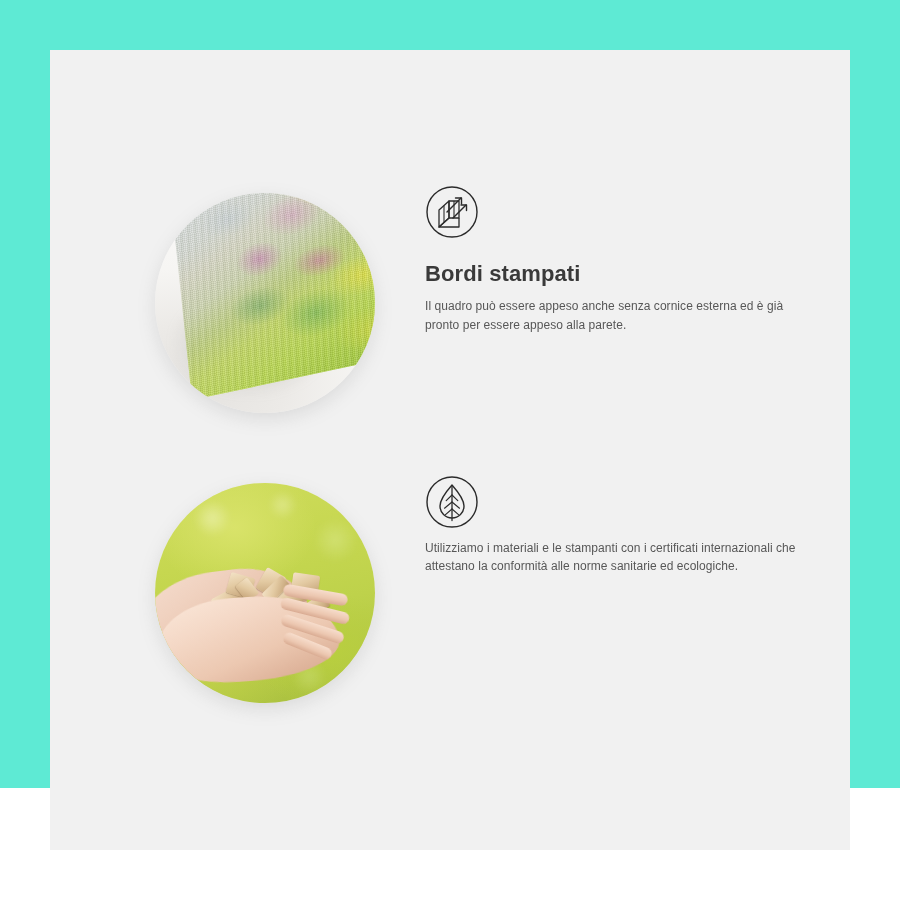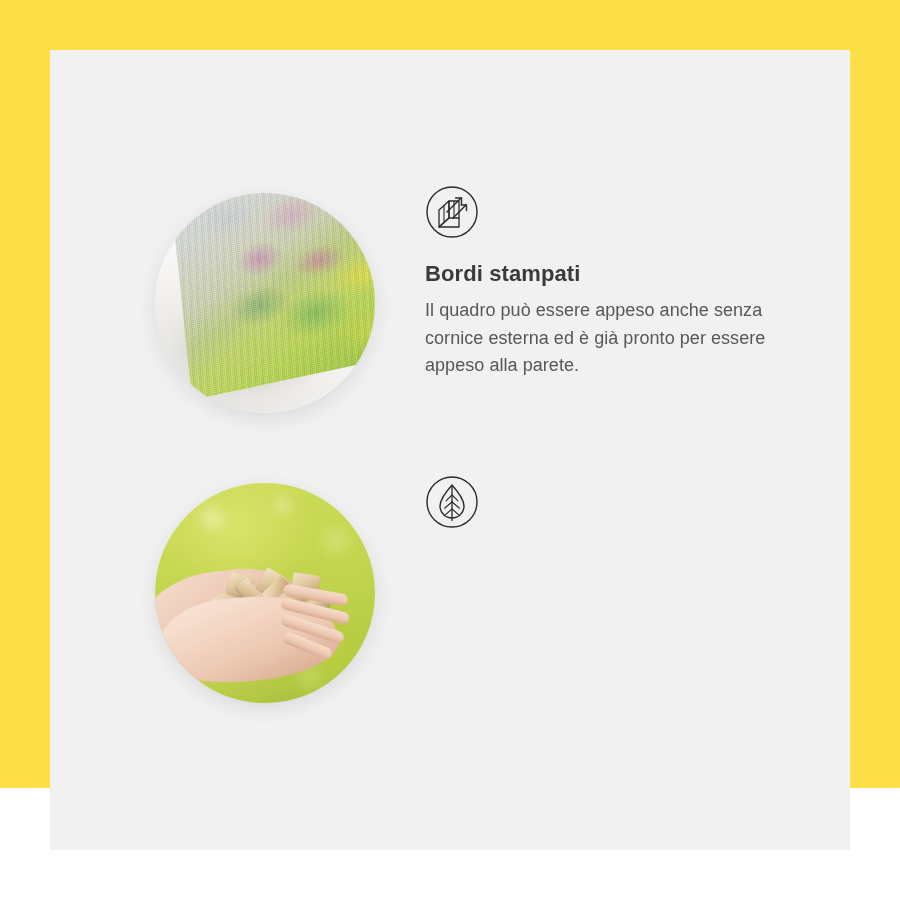--- a/index.html
+++ b/index.html
@@ -12,21 +12,21 @@
     height: 900px;
     font-family: "Liberation Sans", sans-serif;
     -webkit-font-smoothing: antialiased;
     overflow: hidden;
   }
 
   #stage {
     position: relative;
     width: 900px;
     height: 788px;
-    background: #fde047;
+    background: #5eead4;
   }
 
   
   .panel {
     position: absolute;
     left: 50px;
     top: 50px;
     width: 800px;
     height: 800px;
     background: #f1f1f1;
@@ -280,21 +280,21 @@
     margin: 22px 0 0 0;
     font-size: 22px;
     font-weight: 600;
     line-height: 1.2;
     color: #3a3a3a;
     letter-spacing: .1px;
   }
 
   .feature-desc {
     margin: 10px 0 0 0;
-    font-size: 18px;
+    font-size: 12px;
     line-height: 1.52;
     color: #575757;
     letter-spacing: .05px;
   }
 </style>
 </head>
 <body>
 
 <div id="stage">
 
@@ -378,16 +378,17 @@
 
         <path d="M27 20 L21.2 25.6" fill="none" stroke="#2b2b2b" stroke-width="1.15" stroke-linecap="round"></path>
         <path d="M27 20 L32.8 25.6" fill="none" stroke="#2b2b2b" stroke-width="1.15" stroke-linecap="round"></path>
         <path d="M27 27 L19.5 33.2" fill="none" stroke="#2b2b2b" stroke-width="1.15" stroke-linecap="round"></path>
         <path d="M27 27 L34.5 33.2" fill="none" stroke="#2b2b2b" stroke-width="1.15" stroke-linecap="round"></path>
         <path d="M27 34 L20.5 39.6" fill="none" stroke="#2b2b2b" stroke-width="1.15" stroke-linecap="round"></path>
         <path d="M27 34 L33.5 39.6" fill="none" stroke="#2b2b2b" stroke-width="1.15" stroke-linecap="round"></path>
       </svg>
 
 
+      <p class="feature-desc">Utilizziamo i materiali e le stampanti con i certificati internazionali che attestano la conformità alle norme sanitarie ed ecologiche.</p>
     </div>
   </div>
 
 </div>
 
 </body></html>

